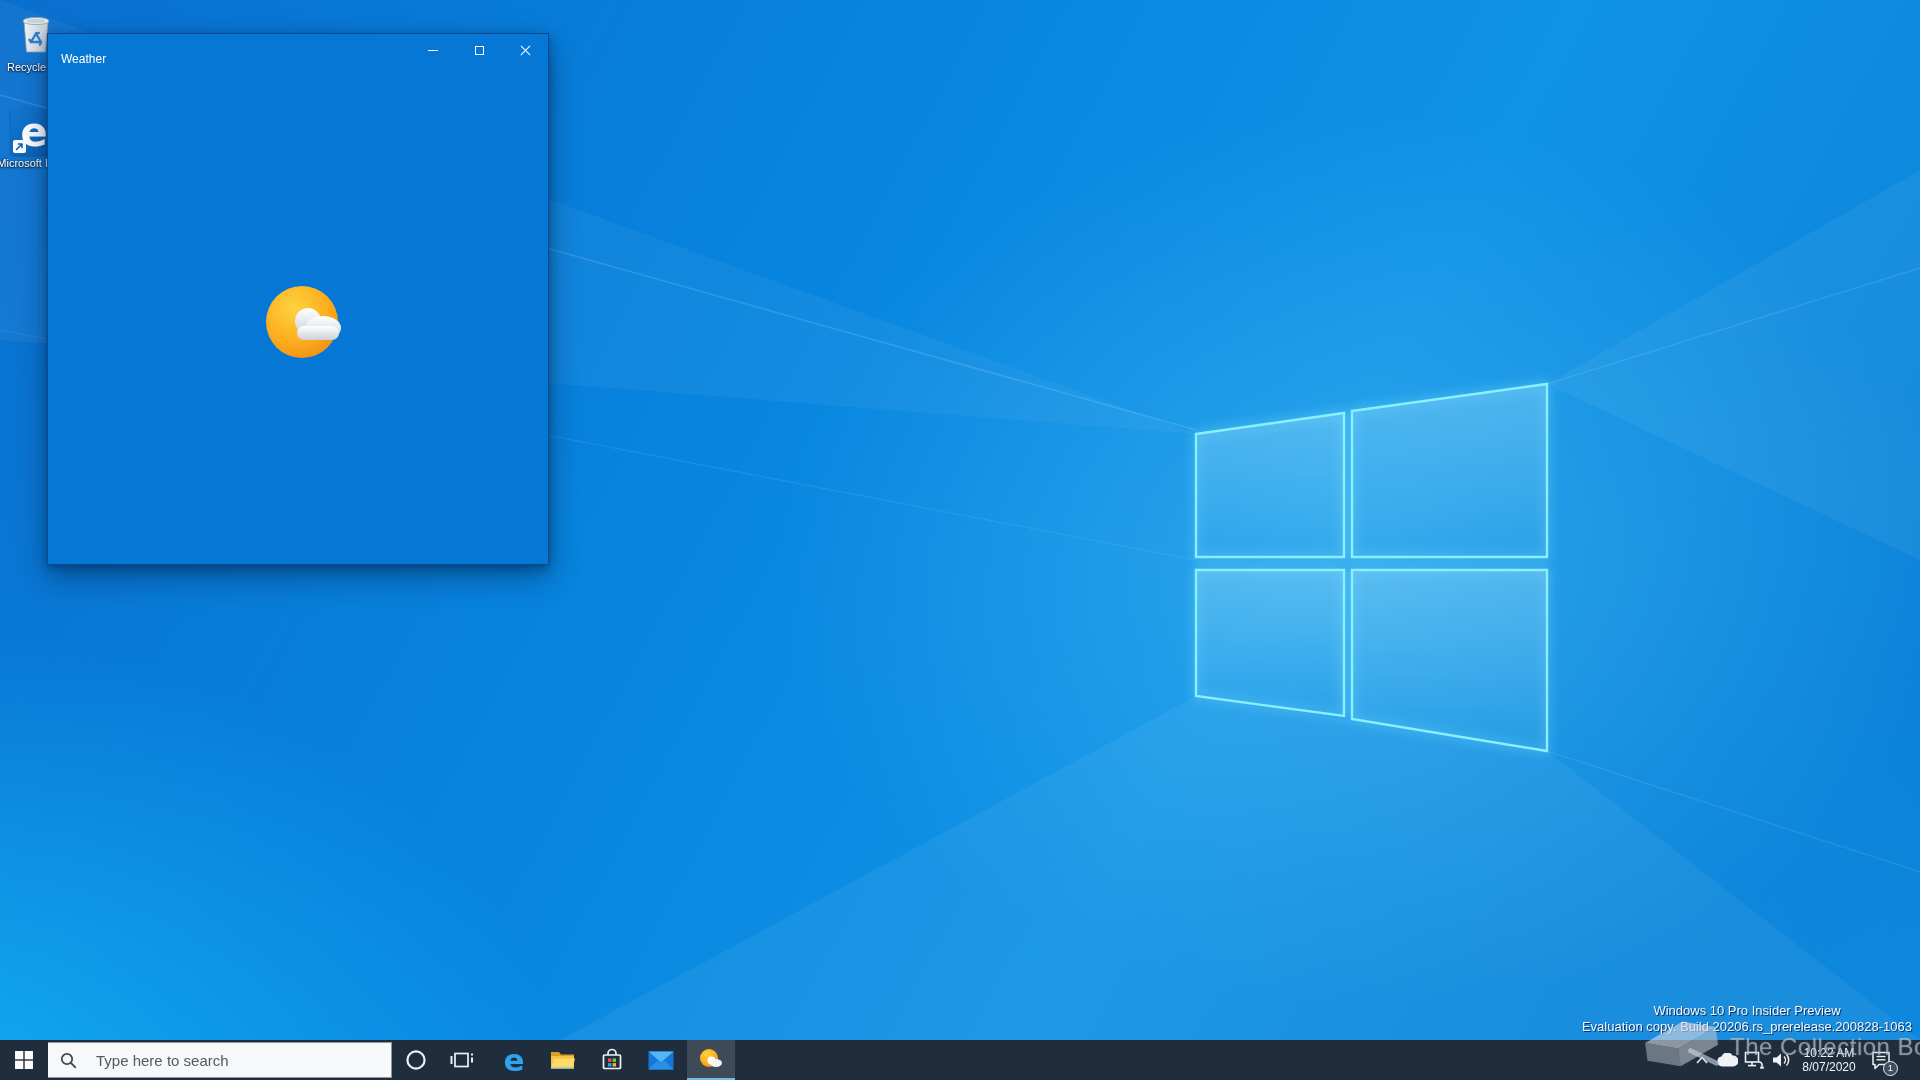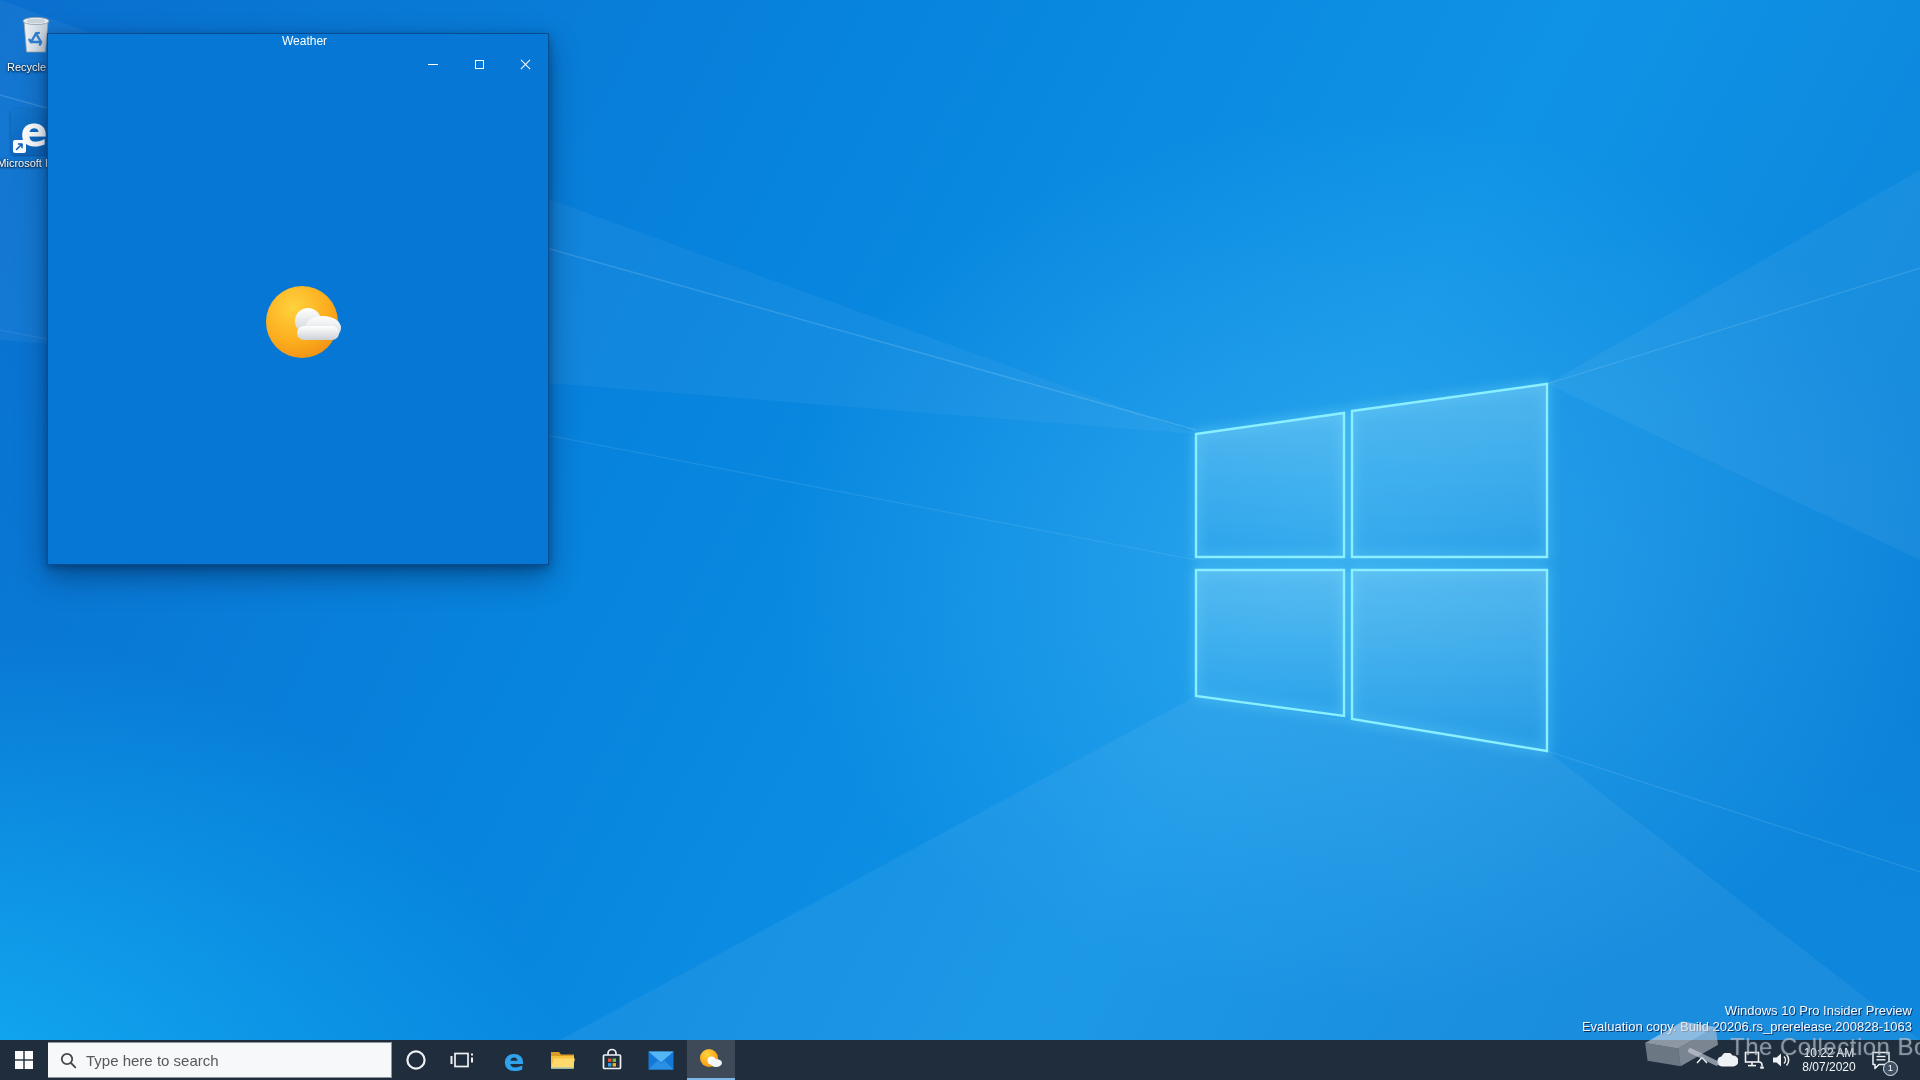--- a/index.html
+++ b/index.html
@@ -26,58 +26,58 @@
     background:linear-gradient(145deg,#1178d0,#0c5fb4); box-shadow:0 1px 3px rgba(0,20,60,.4);
     display:flex; align-items:center; justify-content:center; }
   .edge-tile .edge-e { color:#fff; font-size:40px; font-weight:bold; line-height:40px; font-family:"DejaVu Sans",sans-serif; }
   .shortcut-badge { position:absolute; left:2px; bottom:2px; width:13px; height:13px; background:#fff;
     border-radius:2px; display:flex; align-items:center; justify-content:center; }
 
   
   #weather-window { position:absolute; left:47px; top:33px; width:502px; height:532px;
     background:#0677d5; border:1px solid rgba(8,48,96,.6);
     box-shadow:0 12px 28px rgba(0,22,54,.42), 0 3px 8px rgba(0,22,54,.35); }
-  .titlebar { position:absolute; left:0; top:0; width:100%; height:32px; display:flex; align-items:center;flex-direction:column; }
+  .titlebar { position:absolute; left:0; top:0; width:100%; height:32px; display:flex; align-items:flex-end; }
   .win-title { padding-left:13px; font-size:12px; color:#fff; }
   .caption-btns { margin-left:auto; display:flex; height:32px; }
   .cap-btn { width:46px; height:32px; display:flex; align-items:center; justify-content:center; }
   .glyph-min { width:10px; height:1px; background:#fff; }
   .glyph-max { width:9px; height:9px; border:1px solid #fff; }
   .glyph-close { position:relative; width:13px; height:13px; }
   .glyph-close span { position:absolute; left:0; top:6px; width:13px; height:1.2px; background:#fff; }
   .glyph-close span:nth-child(1){ transform:rotate(45deg); }
   .glyph-close span:nth-child(2){ transform:rotate(-45deg); }
   .splash-icon { position:absolute; left:216px; top:250px; }
 
   
   #taskbar { position:absolute; left:0; top:1040px; width:1920px; height:40px;
     background:#1f2d3d; display:flex; align-items:stretch; }
   .tb-start { width:48px; display:flex; align-items:center; justify-content:center; }
   .tb-search { width:344px; margin:2px 0; background:#f7f8f9; border:1px solid #8d969e; border-left:none;
-    display:flex; align-items:center; padding-left:12px; gap:9px; }
+    display:flex; align-items:center; padding-left:12px; gap:19px; }
   .tb-search input { border:none; outline:none; background:transparent; flex:1; font-size:15px;
     color:#2c3034; font-family:"Liberation Sans",sans-serif; }
   .tb-search input::placeholder { color:#55595e; opacity:1; }
   .tbtn { width:40px; display:flex; align-items:center; justify-content:center; position:relative; }
   .tbtn.m4{margin-left:4px}.tbtn.m6{margin-left:6px}.tbtn.m9{margin-left:9px}.tbtn.m12{margin-left:12px}
   .tbtn.active { width:48px; background:rgba(255,255,255,.14); }
   .tbtn.active::after { content:""; position:absolute; left:0; bottom:0; width:100%; height:2px; background:#7ab8e8; }
   .edge-tb { color:#2fa3ee; font-size:31px; font-weight:bold; font-family:"DejaVu Sans",sans-serif; line-height:31px; }
   .tb-spacer { flex:1; }
   .tray { display:flex; align-items:center; padding-right:21px; }
   .traybtn { height:40px; display:flex; align-items:center; justify-content:center; }
   .w22{width:22px}.w28{width:28px}.w26{width:26px}.w36{width:36px; position:relative;}
   .clock { width:68px; text-align:center; color:#f3f6f9; font-size:12px; line-height:14px;
     display:flex; flex-direction:column; justify-content:center; }
   .ac-badge { position:absolute; right:1px; bottom:4px; width:15px; height:15px; border-radius:50%;
     background:#3c4f63; border:1.5px solid #e8edf2; color:#fff; font-size:9.5px; line-height:12px;
     text-align:center; }
 
   
-  #build-watermark { position:absolute; right:8px; top:1003px; text-align:right; font-size:13px;
+  #build-watermark { position:absolute; right:8px; top:1003px; text-align:center; font-size:13px;
     line-height:16px; color:#f2f7ff; text-shadow:1px 1px 0 rgba(9,38,84,.9); z-index:40; }
   #brand-watermark { position:absolute; left:1640px; top:1016px; display:flex; align-items:center;
     gap:8px; z-index:60; pointer-events:none; }
   #brand-watermark .brand-text { font-size:24px; letter-spacing:.5px; color:rgba(208,215,226,.55);
     text-shadow:0 0 2px rgba(110,120,135,.55); white-space:nowrap; }
 </style>
 </head>
 <body>
 
 <div id="screen">

